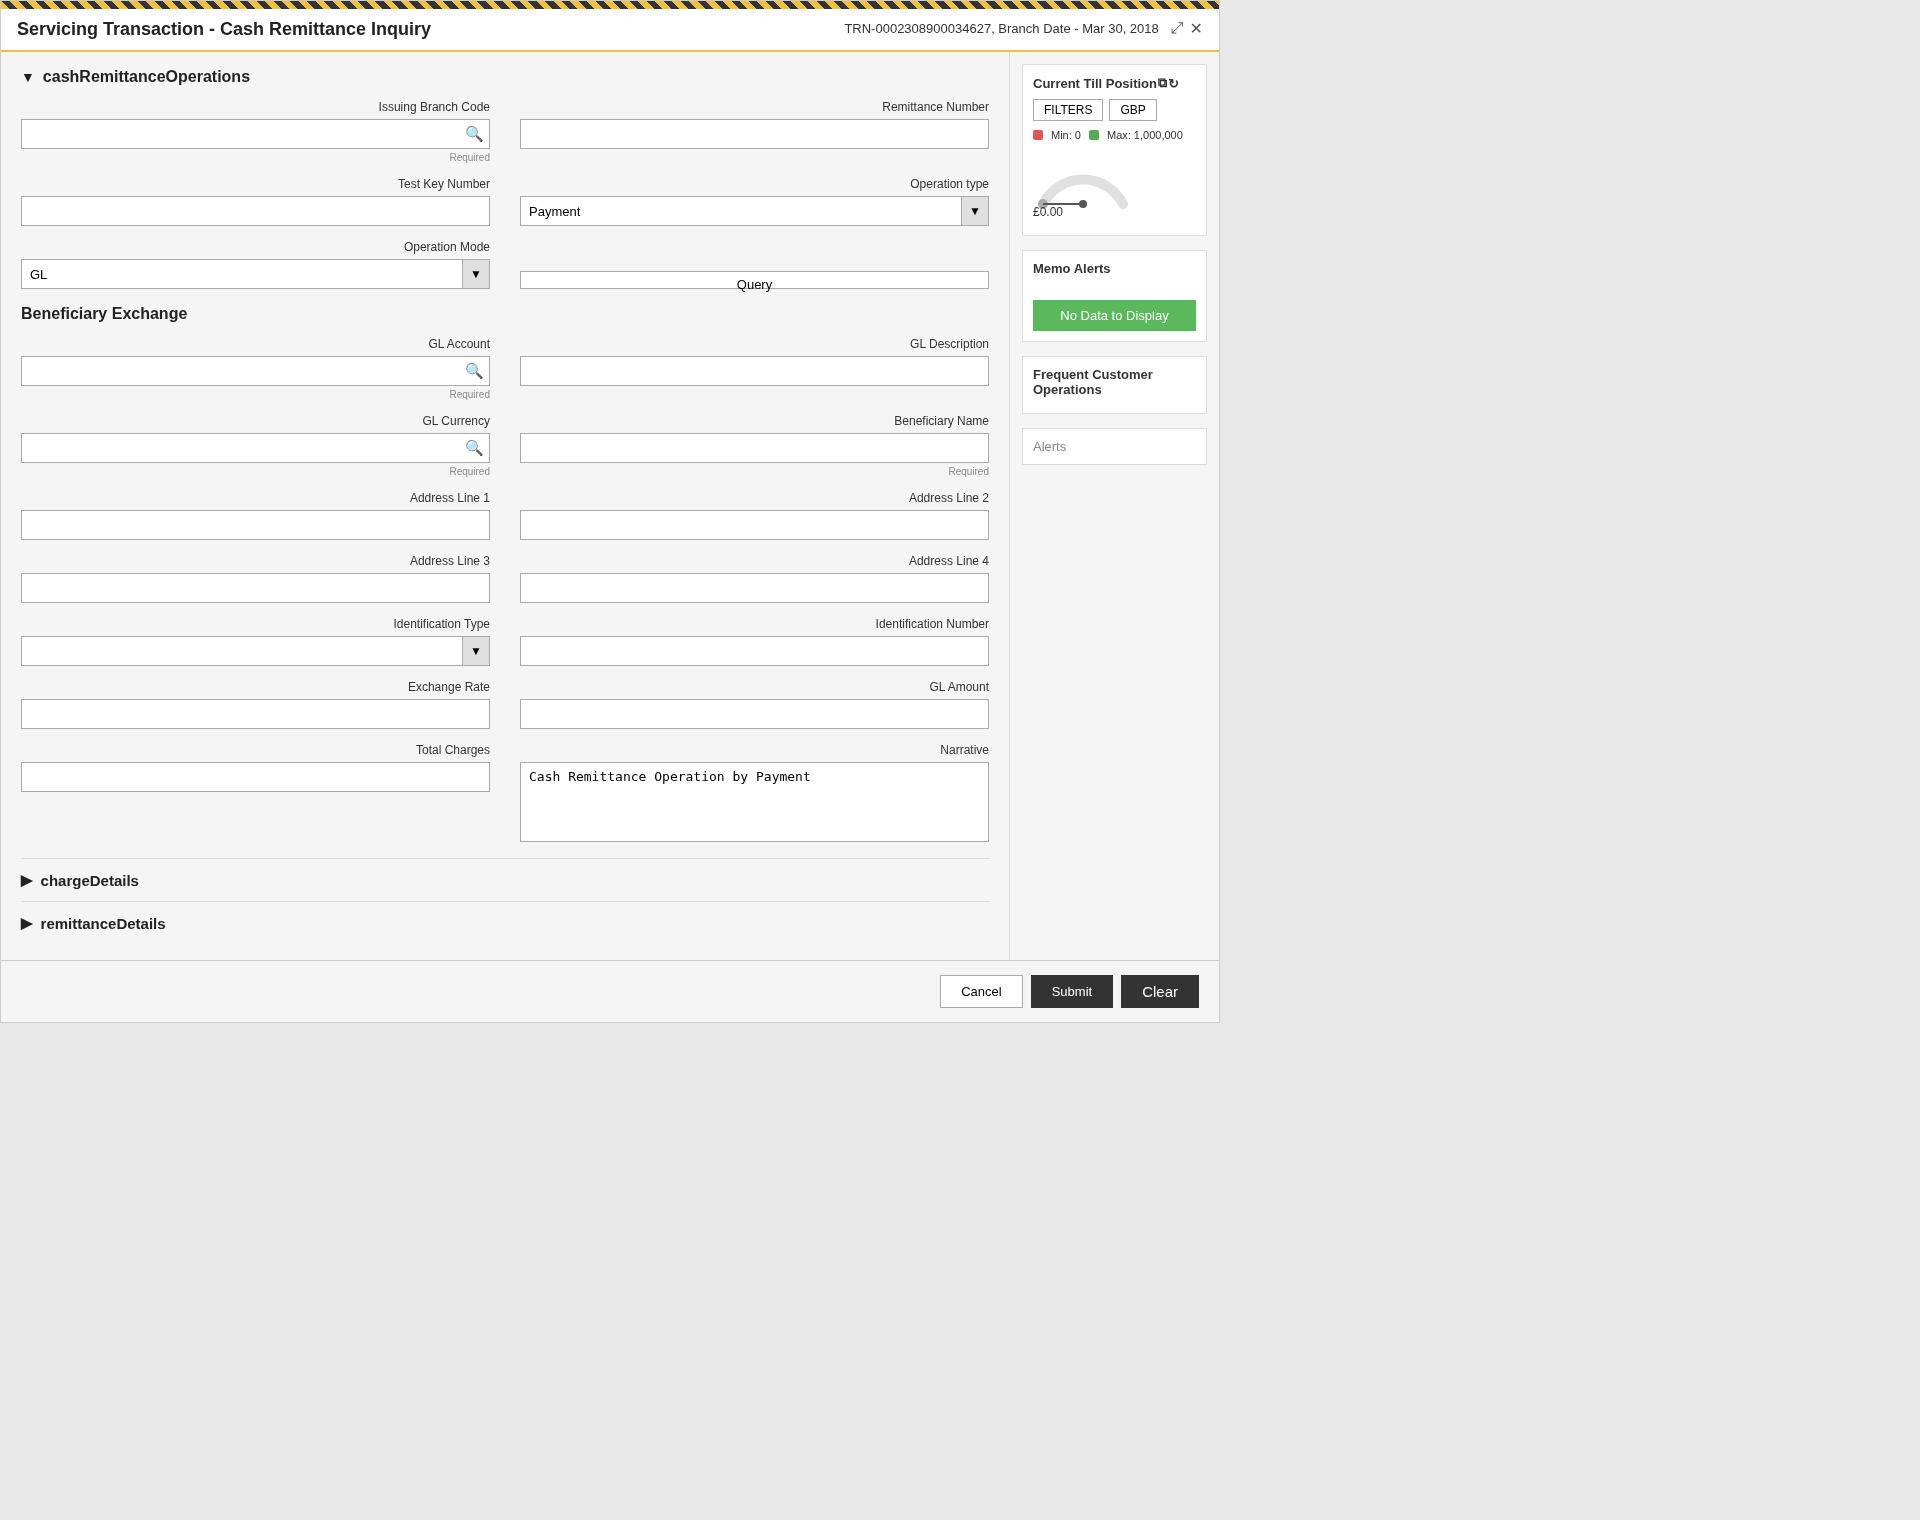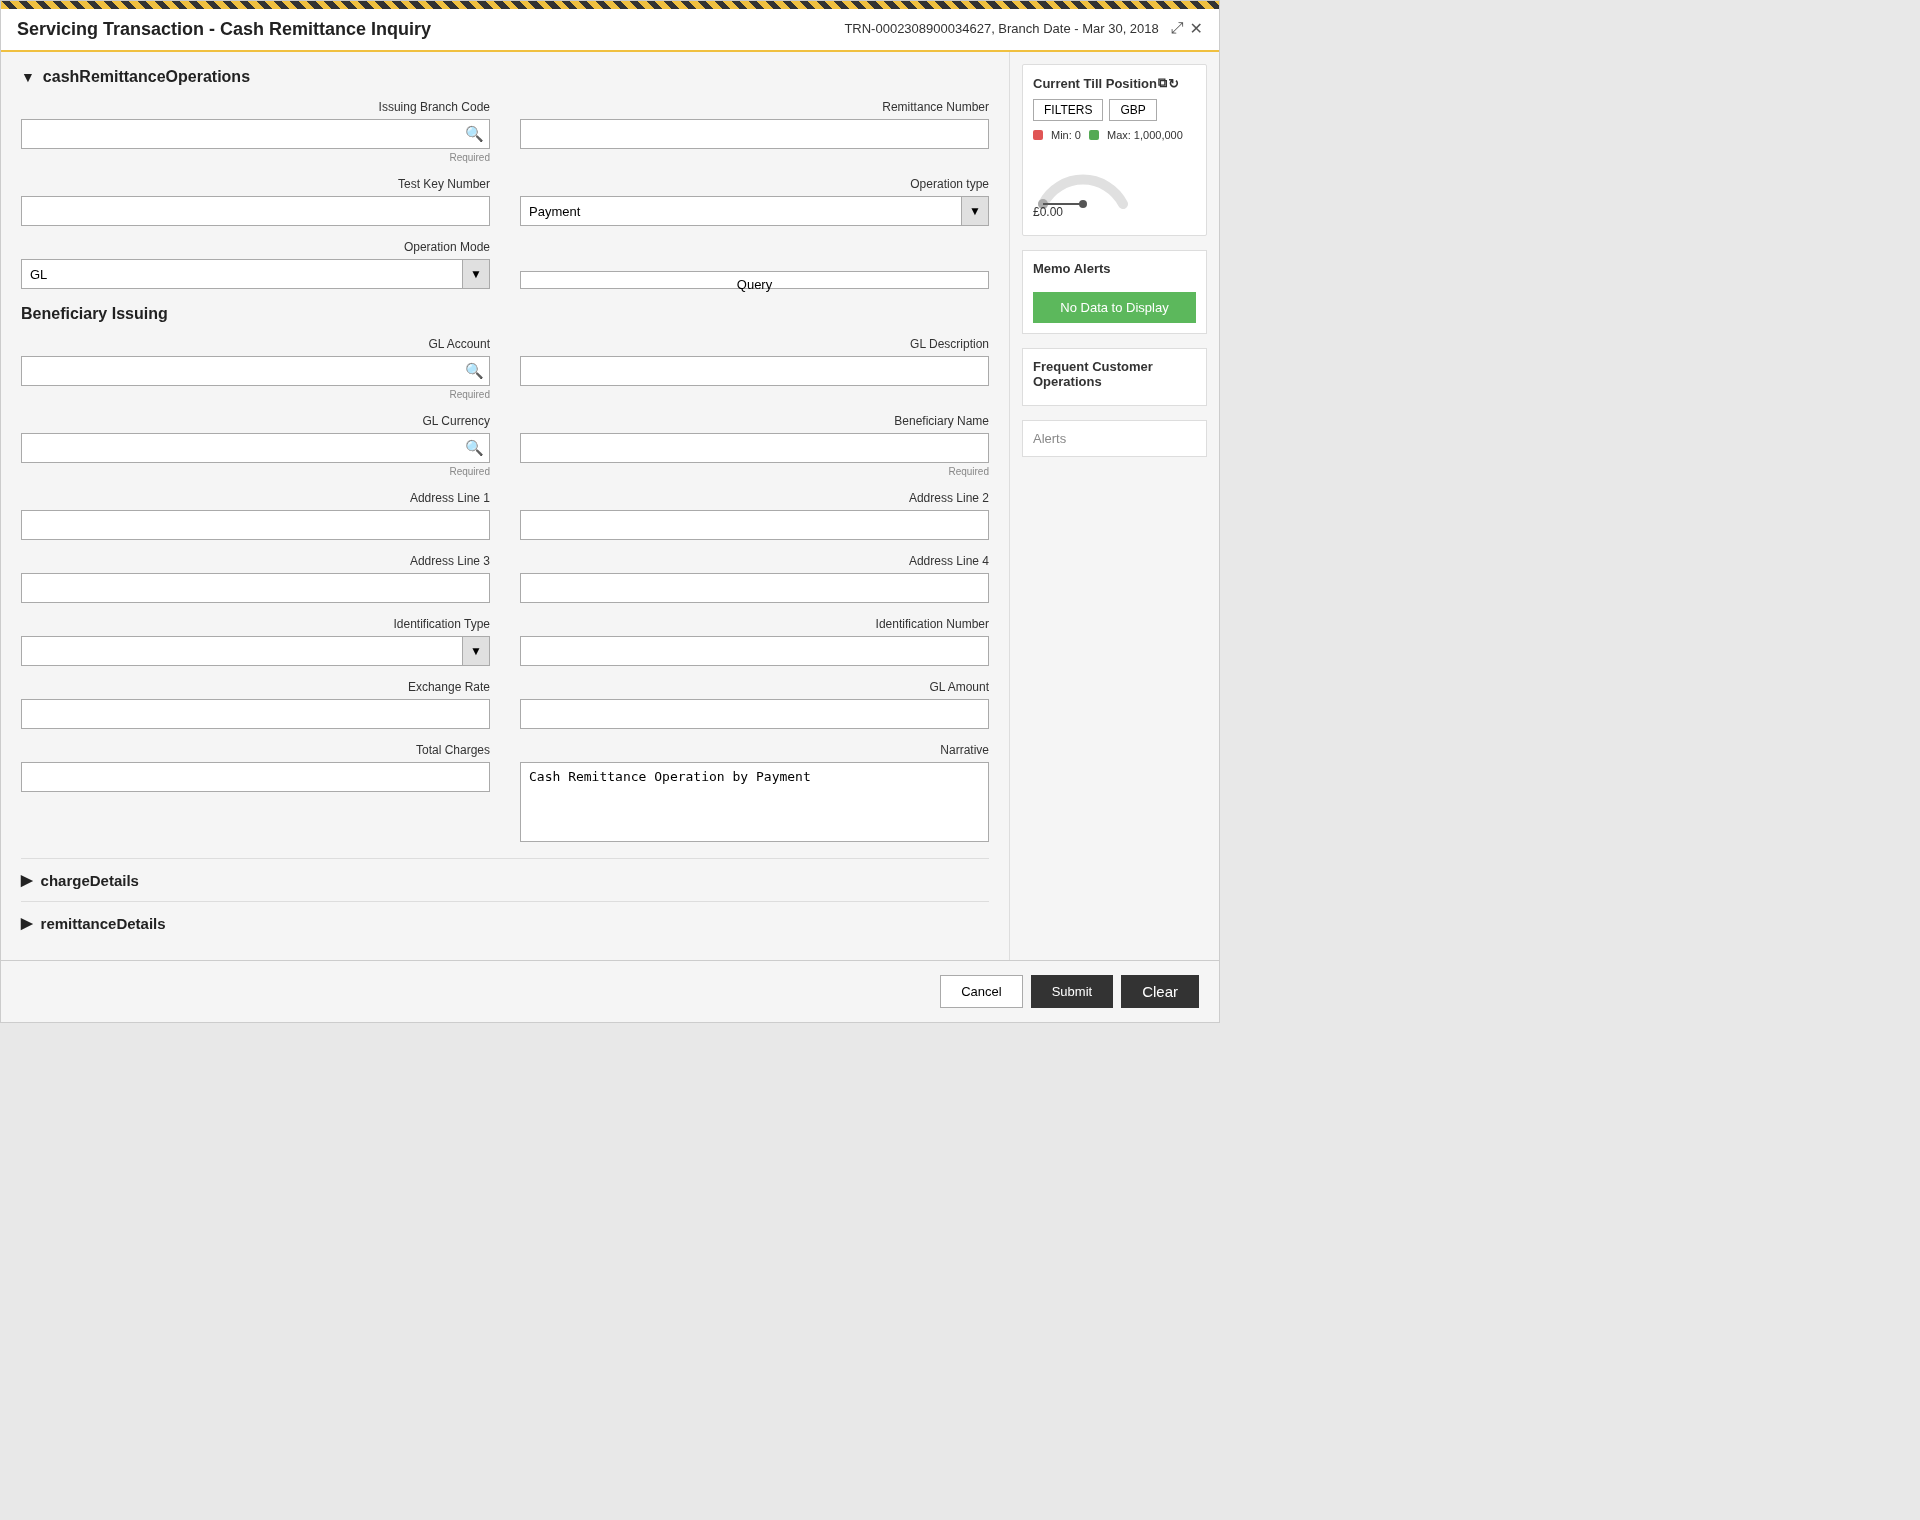--- a/index.html
+++ b/index.html
@@ -278,21 +278,21 @@
     }
     .memo-alerts-box {
       background: #fff;
       border: 1px solid #ddd;
       padding: 10px;
     }
     .memo-alerts-title {
       font-size: 13px;
       font-weight: bold;
       color: #333;
-      margin-bottom: 16px;
+      margin-bottom: 24px;
     }
     .no-data-btn {
       background: #5cb85c;
       color: #fff;
       border: none;
       padding: 8px 10px;
       font-size: 13px;
       width: 100%;
       text-align: center;
     }
@@ -396,21 +396,21 @@
             </select>
             <span class="dropdown-icon">▼</span>
           </div>
         </div>
 
         <div class="form-group" style="justify-content: flex-end; padding-top: 18px;">
           <button class="query-btn">Query</button>
         </div>
       </div>
 
-      <div class="sub-section-title">Beneficiary Issuing</div>
+      <div class="sub-section-title">Beneficiary Exchange</div>
 
       <div class="form-grid">
 
         <div class="form-group">
           <label class="form-label">GL Account</label>
           <div class="input-with-icon">
             <input type="text" class="form-input" style="">
             <span class="search-icon">🔍</span>
           </div>
           <span class="required-text">Required</span>

